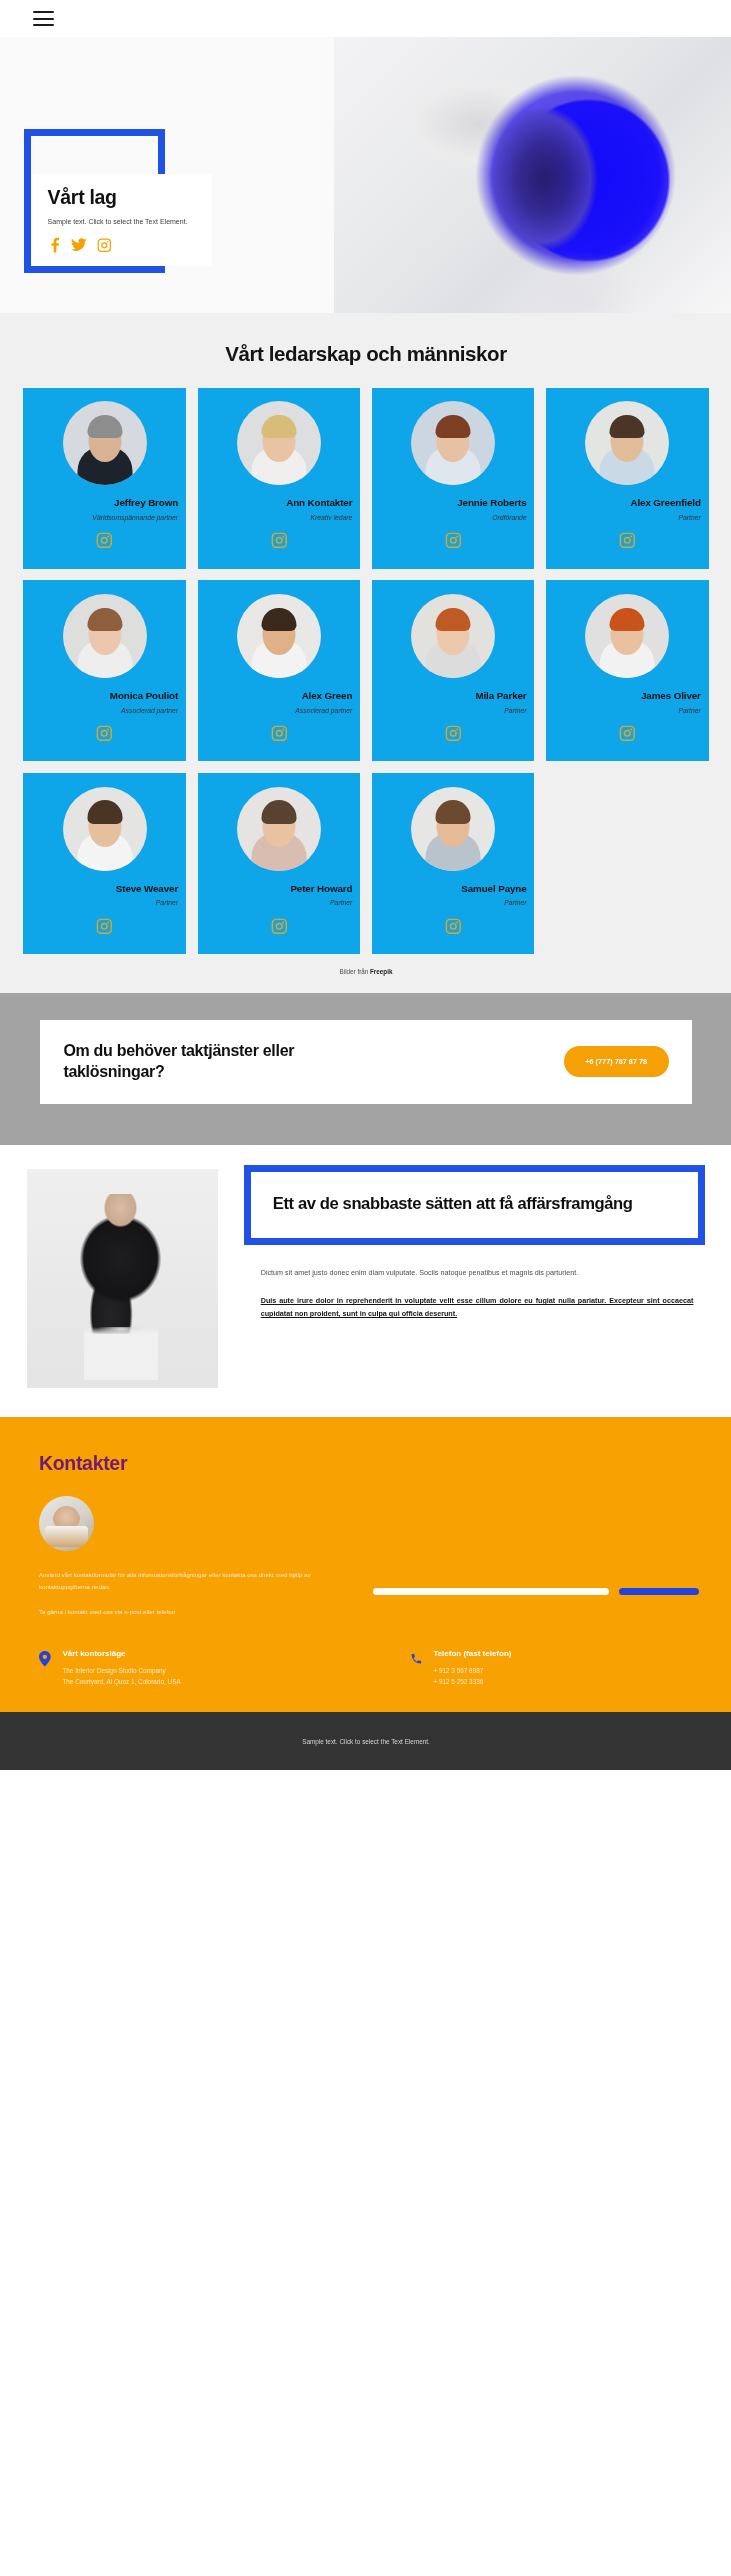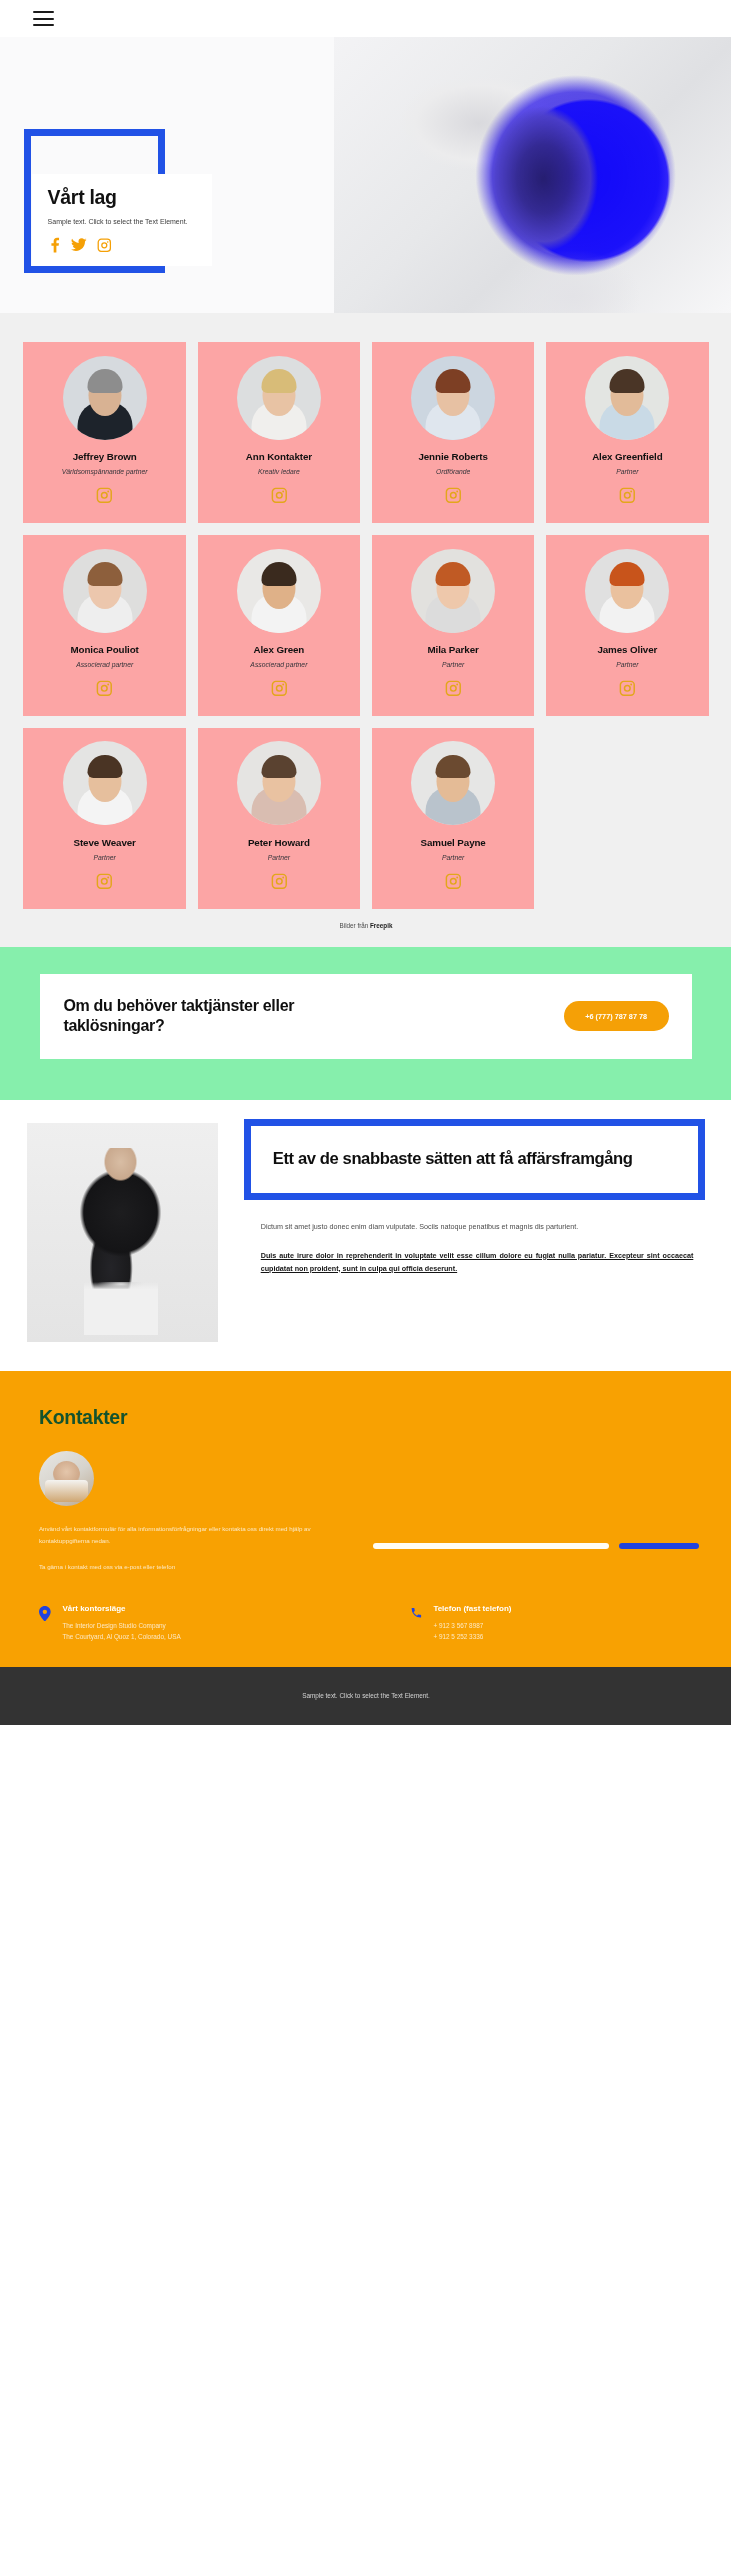--- a/index.html
+++ b/index.html
@@ -100,23 +100,23 @@
     letter-spacing: -0.4px;
     color: #141414;
     margin-bottom: 21.5px;
   }
   .team-grid {
     display: grid;
     grid-template-columns: repeat(4, 1fr);
     gap: 11.7px 11.7px;
   }
   .member {
-    background: #fca5a5;
+    background: #0ea5e9;
     padding: 13.7px 7.8px 15.6px 7.8px;
-    text-align: center;
+    text-align: right;
   }
   .avatar {
     width: 84px; height: 84px;
     border-radius: 50%;
     margin: 0 auto 11.7px auto;
     overflow: hidden;
     position: relative;
   }
   .avatar .bgfill { position: absolute; inset: 0; }
   .avatar .face { position: absolute; left: 50%; transform: translateX(-50%); }
@@ -137,21 +137,21 @@
   .credit {
     text-align: center;
     font-size: 6.3px;
     color: #4a4a4a;
     margin-top: 13.7px;
   }
   .credit b { font-weight: 700; color: #1c1c1c; }
 
   
   .cta {
-    background: #86efac;
+    background: #a3a3a3;
     padding: 27px 40px 41px 40px;
   }
   .cta-inner {
     background: #ffffff;
     padding: 21.5px 23.4px 22.4px 23.4px;
     display: flex;
     align-items: center;
     justify-content: space-between;
     gap: 15.6px;
   }
@@ -248,21 +248,21 @@
     text-decoration: underline;
   }
 
   
   .contacts {
     background: #f8a102;
     padding: 35px 33px 25px 33px;
     position: relative;
   }
   .contacts h2 {
-    color: #14532d;
+    color: #701a75;
     font-size: 19.5px;
     font-weight: 700;
     letter-spacing: -0.3px;
     margin-bottom: 21.5px;
     margin-left: 5.9px;
   }
   .contacts-top { display: flex; gap: 17.6px; }
   .contacts-left { width: 322px; }
   .contact-avatar {
     width: 55px; height: 55px;
@@ -378,20 +378,21 @@
             <path fill="none" stroke="#f5a006" stroke-width="2.1" d="M7 2h10a5 5 0 015 5v10a5 5 0 01-5 5H7a5 5 0 01-5-5V7a5 5 0 015-5z"></path>
             <circle cx="12" cy="12" r="4.1" fill="none" stroke="#f5a006" stroke-width="2.1"></circle>
             <circle cx="17.6" cy="6.5" r="1.3" fill="#f5a006"></circle>
           </svg>
       </a>
     </div>
   </div>
 </section>
 
 <section class="team">
+  <h2>Vårt ledarskap och människor</h2>
   <div class="team-grid" id="team-grid">
       <div class="member">
         <div class="avatar">
           <div class="bgfill" style="background:#d6dade"></div>
           <div class="face" style="bottom:-5.9px;width:55px;height:45px;border-radius:25px 25px 3.9px 3.9px;background:#1d232b"></div>
           <div class="face" style="bottom:23.4px;width:33px;height:41px;border-radius:50%;background:#d8b293"></div>
           <div class="face" style="bottom:47px;width:35px;height:23.4px;border-radius:17.6px 17.6px 5.9px 5.9px;background:#8d8d8d"></div>
         </div>
         <div class="mname">Jeffrey Brown</div>
         <div class="mrole">Världsomspännande partner</div>

